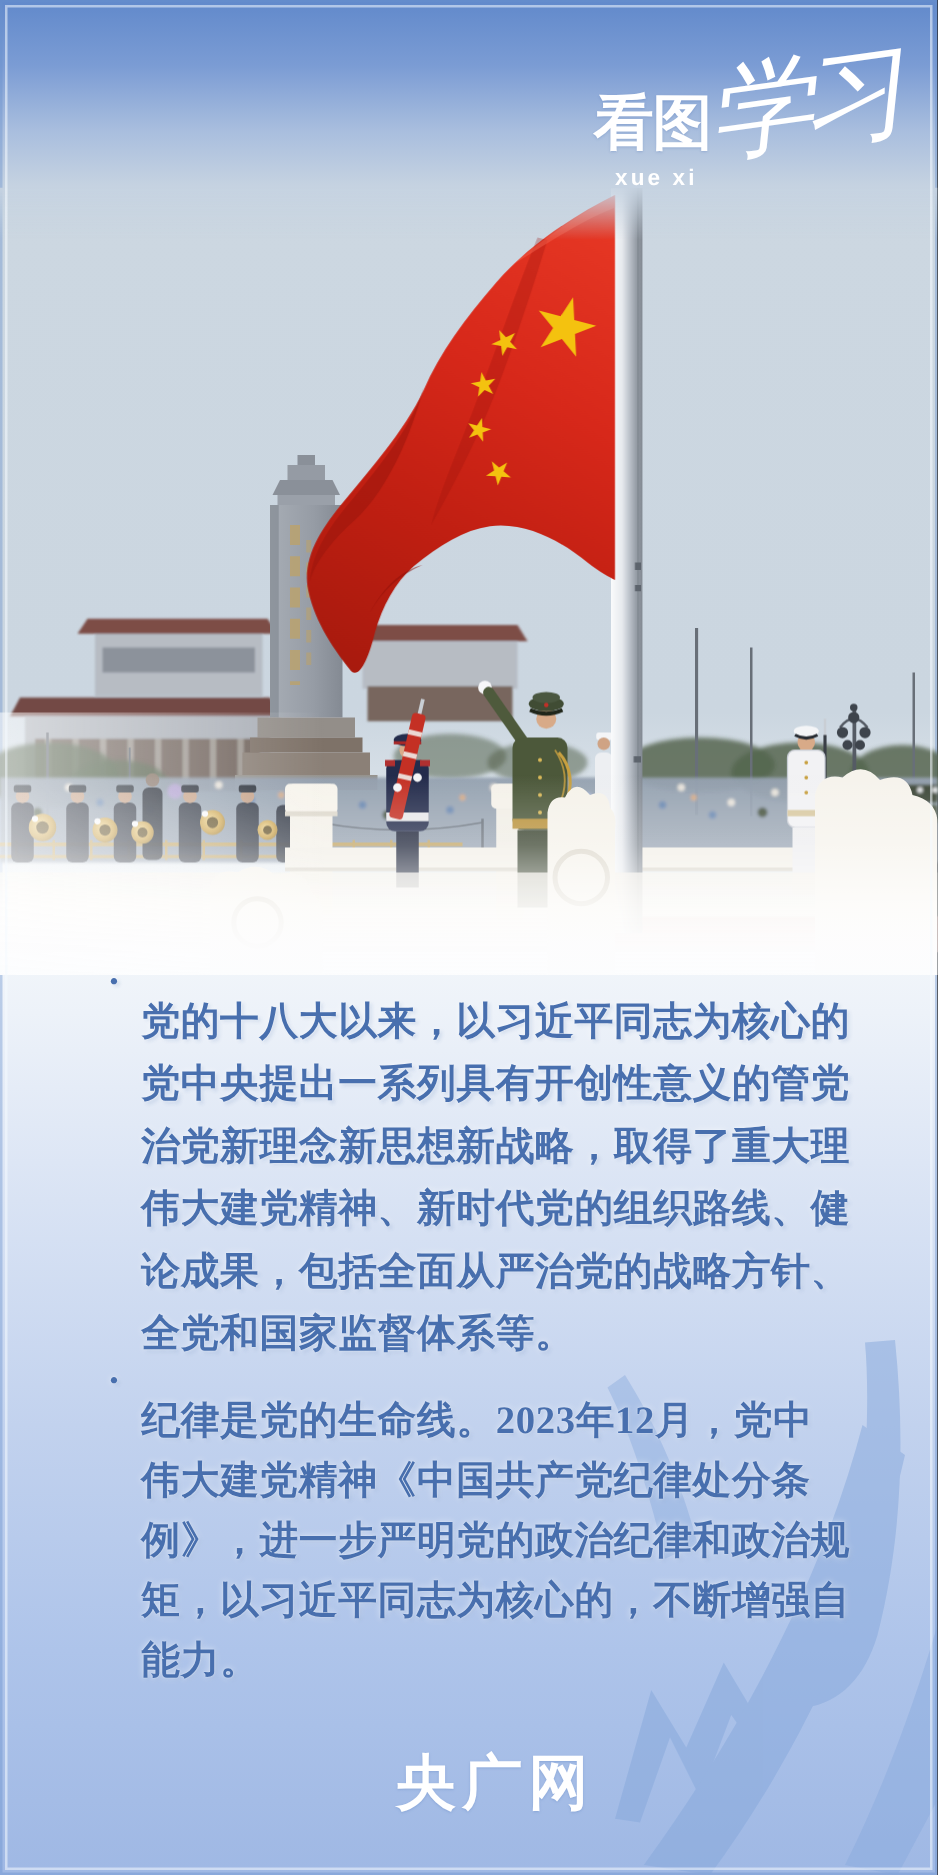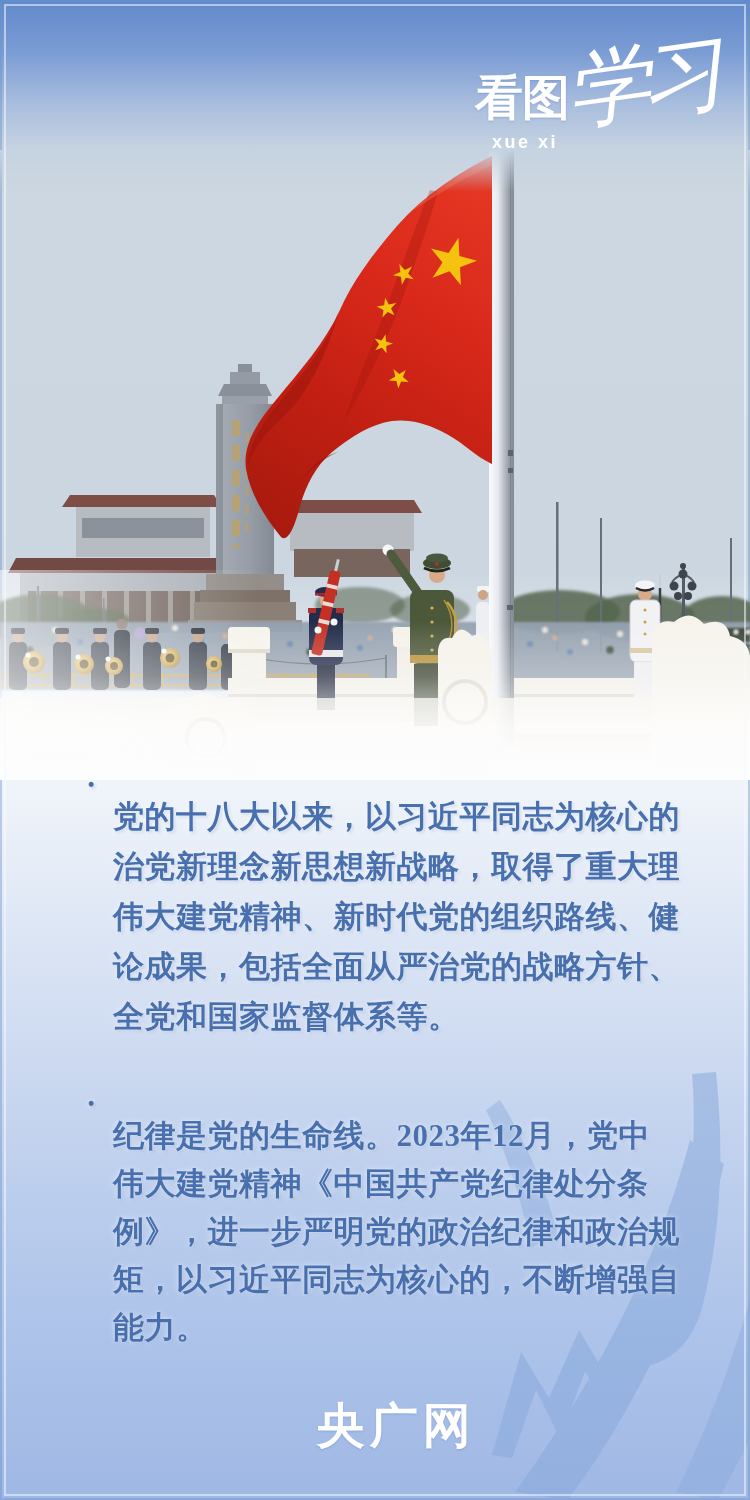--- a/index.html
+++ b/index.html
@@ -431,20 +431,21 @@
 
   <div class="brand-bold">看图</div>
   <div class="brand-script">学习</div>
   <div class="brand-pinyin">xue xi</div>
 
   <div class="bullets">
     <div class="para p1">
       <span class="marker">·</span>
       <div class="plines">
         <div>党的十八大以来，以习近平同志为核心的</div>
+        <div>党中央提出一系列具有开创性意义的管党</div>
         <div>治党新理念新思想新战略，取得了重大理</div>
         <div>伟大建党精神、新时代党的组织路线、健</div>
         <div>论成果，包括全面从严治党的战略方针、</div>
         <div>全党和国家监督体系等。</div>
       </div>
     </div>
     <div class="para p2">
       <span class="marker">·</span>
       <div class="plines">
         <div>纪律是党的生命线。2023年12月，党中</div>

